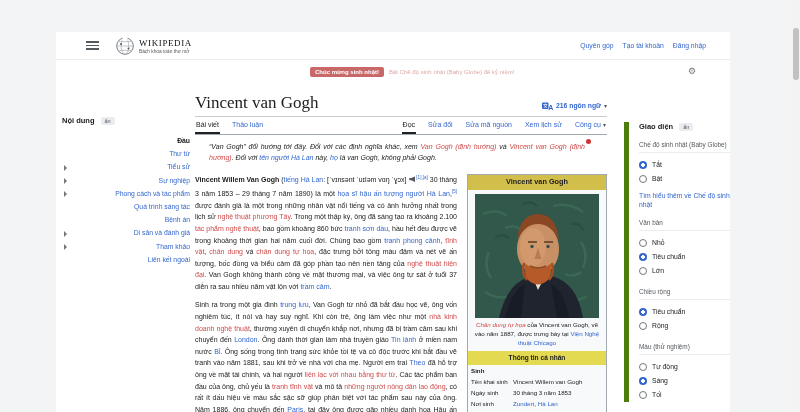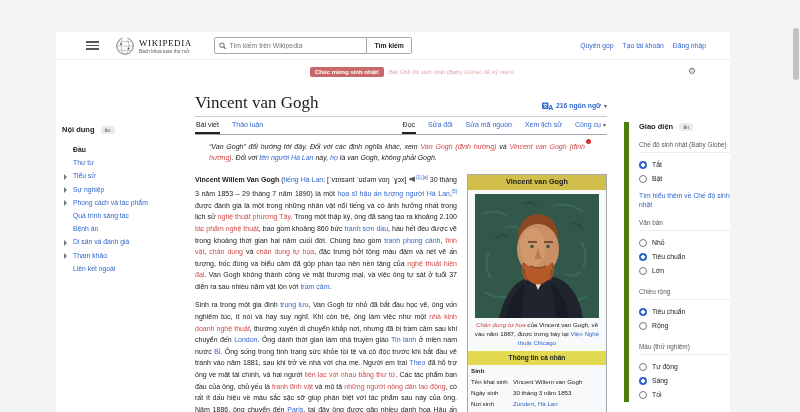--- a/index.html
+++ b/index.html
@@ -28,21 +28,21 @@
   .top-links a{color:var(--blue);cursor:pointer;}
 
   
   .banner{position:relative;height:34px;}
   .banner-inner{position:absolute;left:254px;top:7px;display:flex;align-items:center;gap:5px;}
   .banner-badge{background:var(--badgebg);color:#fff;font-size:6px;font-weight:bold;padding:2px 5px;border-radius:2px;cursor:pointer;}
   .banner-msg{color:var(--bannertxt);font-size:6px;cursor:pointer;}
   .gear{position:absolute;left:632px;top:7px;font-size:9px;color:#72777d;cursor:pointer;line-height:1;}
 
   
-  .toc{position:absolute;left:6px;top:93px;width:128px;font-size:6.8px;}
+  .toc{position:absolute;left:6px;top:84px;width:128px;font-size:6.8px;text-align:right;}
   .toc-head{display:flex;align-items:center;gap:6px;margin-bottom:9px;}
   .toc-title{font-weight:bold;font-size:7.5px;}
   .pill{background:#eaecf0;color:#54595d;font-size:5.5px;padding:1px 4px;border-radius:2px;cursor:pointer;}
   .toc ul{list-style:none;padding-left:11px;}
   .toc li{position:relative;line-height:13.2px;color:var(--blue);cursor:pointer;white-space:nowrap;}
   .toc li .cur{color:#202122;font-weight:bold;}
   .toc-arrow{position:absolute;left:-9px;top:4.5px;width:0;height:0;
     border-left:3.5px solid #72777d;border-top:3px solid transparent;border-bottom:3px solid transparent;}
 
   
@@ -115,30 +115,20 @@
         <ellipse cx="10" cy="10" rx="3.8" ry="8.3" fill="none" stroke="#aab0b6" stroke-width=".7"></ellipse>
         <path d="M1.8 10h16.4M3 5.6h14M3 14.4h14" stroke="#aab0b6" stroke-width=".7" fill="none"></path>
         <rect x="7.5" y="0" width="5" height="4.5" fill="#fff"></rect>
         <circle cx="6" cy="8" r="1" fill="#54595d"></circle>
           <circle cx="13.5" cy="12.5" r="1" fill="#54595d"></circle>
       </svg>
       <div class="logo-text">
         <div class="logo-title">WIKIPEDIA</div>
         <div class="logo-tag">Bách khoa toàn thư mở</div>
       </div>
-    </div>
-    <div class="search">
-      <div class="search-box">
-        <svg width="8" height="8" viewBox="0 0 10 10">
-          <circle cx="4" cy="4" r="3" fill="none" stroke="#54595d" stroke-width="1.2"></circle>
-          <path d="M6.3 6.3 L9 9" stroke="#54595d" stroke-width="1.4"></path>
-        </svg>
-        <input placeholder="Tìm kiếm trên Wikipedia" style="">
-      </div>
-      <button class="search-btn">Tìm kiếm</button>
     </div>
     <nav class="top-links">
         <a>Quyên góp</a>
         <a>Tạo tài khoản</a>
         <a>Đăng nhập</a>
       </nav>
   </header>
 
   <div class="banner">
     <div class="banner-inner">

